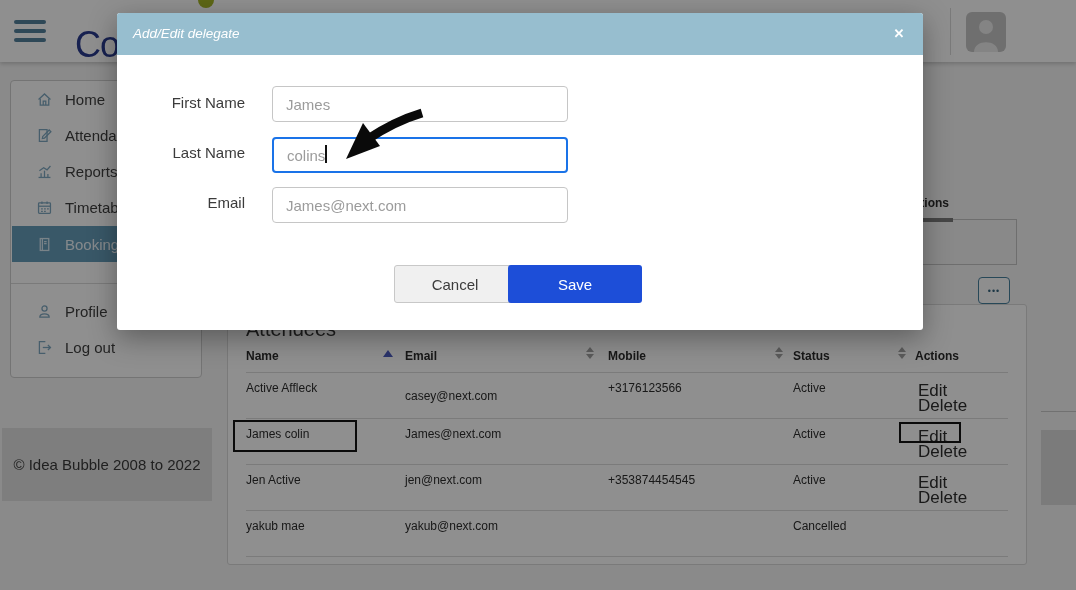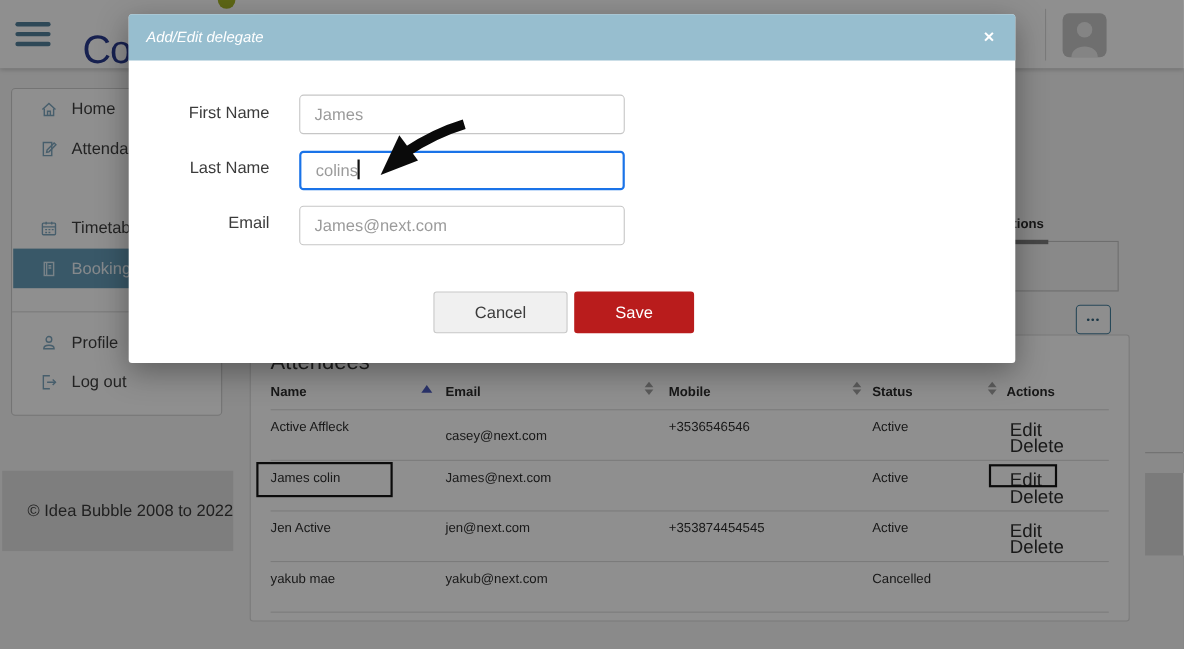--- a/index.html
+++ b/index.html
@@ -24,21 +24,21 @@
                border:1px solid #cfcfcf; border-radius:4px; }
   .side-item { left:12px; width:188px; height:36px; display:flex; align-items:center;
                font-size:15px; color:#3f3f3f; cursor:pointer; }
   .side-item svg { margin-left:24px; margin-right:12px; flex:none; color:#7fa8c0; }
   .side-item.sel { background:#679dba; color:#eef5f9; }
   .side-item.sel svg { color:#d8e9f2; }
   .side-divider { left:11px; top:283px; width:190px; height:1px; background:#d9d9d9; }
 
   
   .footer-box { left:2px; top:428px; width:210px; height:73px; background:#e0e0e0;
-                display:flex; align-items:center; justify-content:flex-end;
+                display:flex; align-items:center; justify-content:center;
                 font-size:15px; color:#3a3a3a; }
   .right-box { left:1041px; top:430px; width:40px; height:75px; background:#dcdcdc; }
   .right-line { left:1041px; top:411px; width:40px; height:1px; background:#c9c9c9; }
 
   
   .upper-actions { left:905px; top:196px; font-size:12px; font-weight:bold; color:#2b2b2b; }
   .upper-rowbox { left:700px; top:219px; width:317px; height:46px; background:#f5f5f5;
                   border:1px solid #c4c4c4; }
   .upper-strip { left:905px; top:218px; width:48px; height:4px; background:#7d7d7d; }
   .ellipsis-btn { left:978px; top:277px; width:32px; height:27px; background:#fdfdfd;
@@ -74,21 +74,21 @@
   .f-label { width:100px; text-align:right; font-size:15px; color:#3b3b3b; }
   .f-input { left:155px; width:296px; height:36px; border:1px solid #c6c6c6; border-radius:4px;
              padding:0 13px; font-size:15px; color:#9b9b9b; background:#ffffff; outline:none;
              font-family:"Liberation Sans", sans-serif; }
   .f-input.focused { border:2px solid #1a73e8; }
   .caret { left:208px; top:132px; width:2px; height:18px; background:#111111; z-index:21; }
   .btn { top:252px; height:38px; border-radius:3px; font-size:15px; display:flex;
          align-items:center; justify-content:center; cursor:pointer;
          font-family:"Liberation Sans", sans-serif; }
   .btn-cancel { left:277px; width:122px; background:#f0f0f0; border:1px solid #c8c8c8; color:#3c3c3c; }
-  .btn-save { left:405px; width:109px; background:#b91c1c; border:none; color:#ffffff; }
+  .btn-save { left:391px; width:134px; background:#1d4ed8; border:none; color:#ffffff; }
 
   .arrow-anno { left:344px; top:102px; z-index:30; }
 </style>
 </head>
 <body>
 
 <div id="screen">
 
   <div class="a topbar">
     <div class="a hamburger">
@@ -119,20 +119,30 @@
   </div>
 
   <div class="a side-item" style="top:117px">
     <svg width="17" height="17" viewBox="0 0 20 20" fill="none" stroke="currentColor" stroke-width="1.5">
       <path d="M4 3 H13 V17 H4 Z"></path>
         <path d="M8 11 L15.5 3.5 L17.5 5.5 L10 13 L7.5 13.5 Z"></path>
     </svg>
     <span>Attendance</span>
   </div>
 
+  <div class="a side-item" style="top:153px">
+    <svg width="17" height="17" viewBox="0 0 20 20" fill="none" stroke="currentColor" stroke-width="1.5">
+      <path d="M3 17 H17"></path>
+        <path d="M6 17 V12"></path>
+        <path d="M10 17 V9"></path>
+        <path d="M14 17 V13"></path>
+        <path d="M4 9 L9 5.5 L13 8 L17 3.5"></path>
+    </svg>
+    <span>Reports</span>
+  </div>
 
   <div class="a side-item" style="top:189px">
     <svg width="17" height="17" viewBox="0 0 20 20" fill="none" stroke="currentColor" stroke-width="1.5">
       <rect x="3" y="4.5" width="14" height="12.5" rx="1"></rect>
         <path d="M3 8.5 H17"></path>
         <path d="M7 3 V6"></path>
         <path d="M13 3 V6"></path>
       <path d="M6 11.5 H8 M9.5 11.5 H11.5 M13 11.5 H15 M6 14.5 H8 M9.5 14.5 H11.5"></path>
     </svg>
     <span>Timetable</span>
@@ -196,21 +206,21 @@
   <div class="a updown" style="left:898px; top:347px">
       <div class="u"></div>
       <div class="d"></div>
     </div>
   <div class="a th" style="left:915px">Actions</div>
 
   <div class="a sep" style="top:372px"></div>
 
   <div class="a cell" style="left:246px; top:381px">Active Affleck</div>
   <div class="a cell" style="left:405px; top:389px">casey@next.com</div>
-  <div class="a cell" style="left:608px; top:381px">+3536546546</div>
+  <div class="a cell" style="left:608px; top:381px">+3176123566</div>
   <div class="a cell" style="left:793px; top:381px">Active</div>
   <div class="a action-link" style="left:918px; top:381px">Edit</div>
   <div class="a action-link" style="left:918px; top:396px">Delete</div>
   <div class="a sep" style="top:418px"></div>
 
   <div class="a cell" style="left:246px; top:427px">James colin</div>
   <div class="a focus-box" style="left:233px; top:420px; width:124px; height:32px"></div>
   <div class="a cell" style="left:405px; top:427px">James@next.com</div>
   <div class="a cell" style="left:608px; top:427px"></div>
   <div class="a cell" style="left:793px; top:427px">Active</div>

